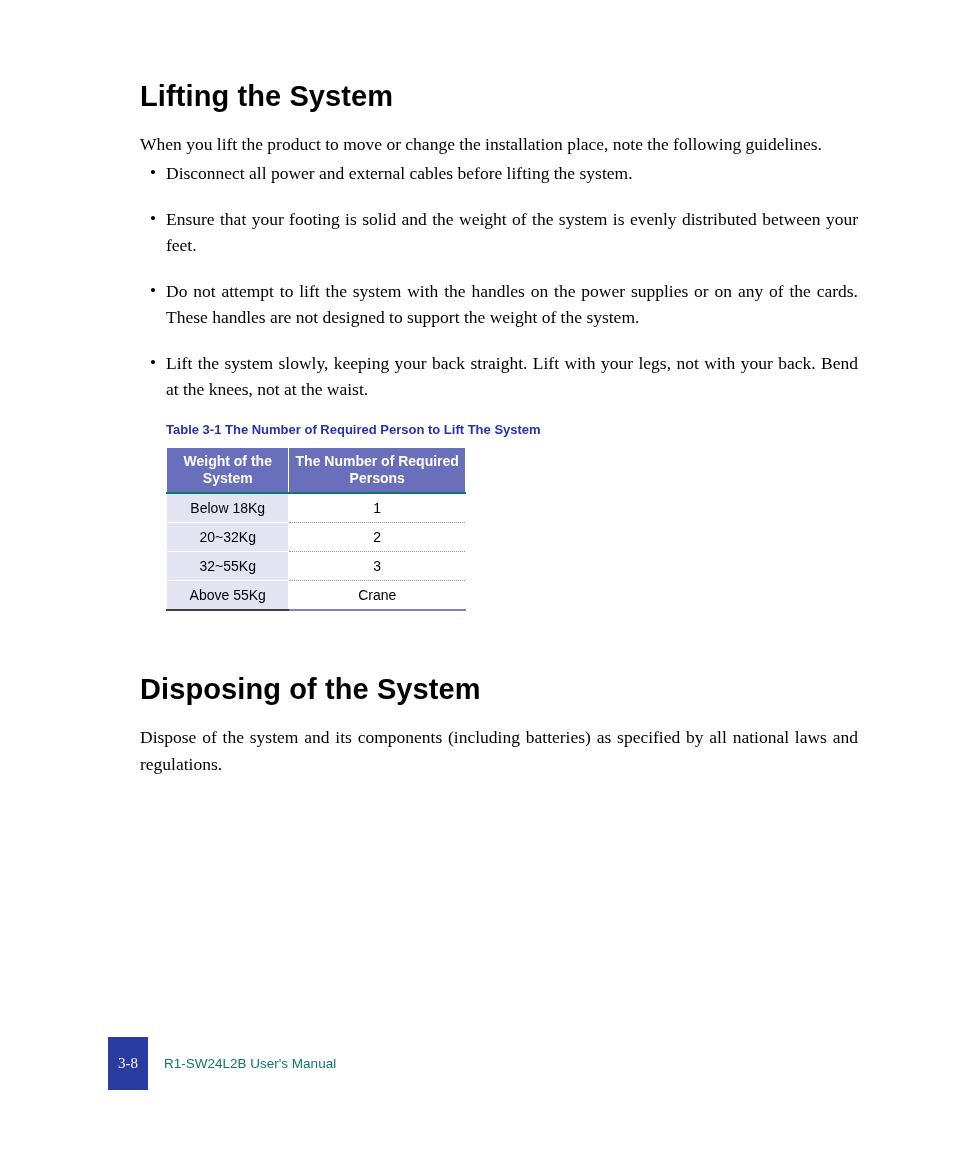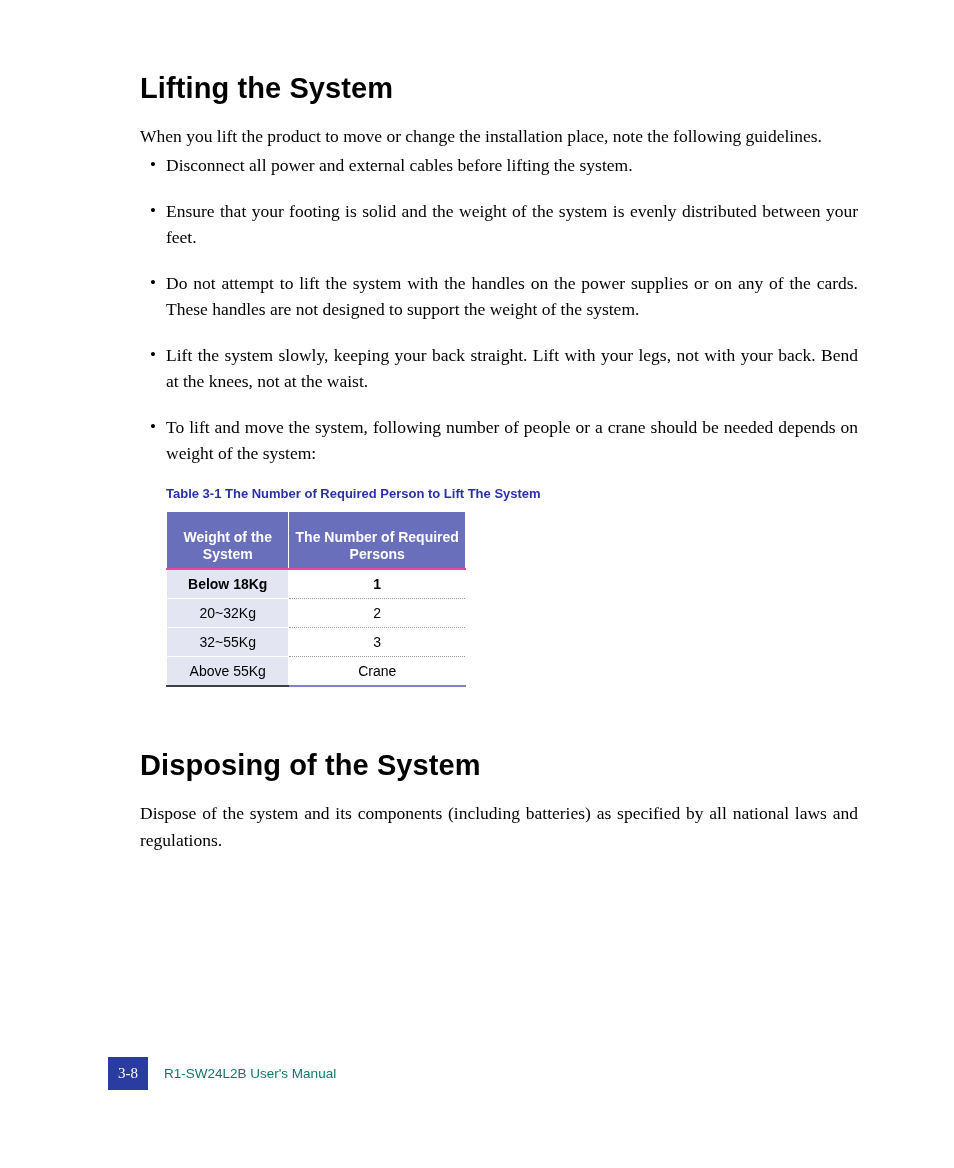--- a/index.html
+++ b/index.html
@@ -5,21 +5,21 @@
   * { box-sizing: border-box; margin: 0; padding: 0; }
   html, body { width: 954px; height: 1168px; background: #fff; }
   body {
     font-family: "Palatino Linotype", "Book Antiqua", Palatino, Georgia, serif;
     color: #000;
     position: relative;
   }
   .page {
     position: absolute;
     left: 140px;
-    top: 72px;
+    top: 80px;
     width: 718px;
   }
   h2.section {
     font-family: "Arial Narrow", "Helvetica Neue", Arial, sans-serif;
     font-stretch: condensed;
     font-weight: 800;
     font-size: 29px;
     letter-spacing: 0.1px;
     margin-bottom: 18px;
   }
@@ -59,58 +59,58 @@
   table.req {
     border-collapse: collapse;
     width: 300px;
     font-family: Arial, Helvetica, sans-serif;
     font-size: 14px;
   }
   table.req th {
     background: #6a6fbb;
     color: #fff;
     font-weight: 700;
-    padding: 17px 6px 5px 6px;
+    padding: 5px 6px 5px 6px;
     border: 1px solid #fff;
     text-align: center;
     line-height: 17px;
   }
   table.req td {
     text-align: center;
     padding: 6px 4px;
     border-left: 1px solid #fff;
     border-right: 1px solid #fff;
   }
   table.req td.wcol {
     background: #e3e5f3;
     border-bottom: 1px solid #fff;
   }
   table.req td.ncol {
     background: #fff;
     border-bottom: 1px dotted #9a9a9a;
   }
-  table.req tr.toprow td { border-top: 2px solid #ec4899; font-weight: bold; }
+  table.req tr.toprow td { border-top: 2px solid #0f766e; }
   table.req tr.lastrow td.wcol { border-bottom: 2px solid #404040; text-align: center; }
   table.req tr.lastrow td.ncol { border-bottom: 2px solid #7e83c4; }
   .section-gap { height: 62px; }
 
   .footer {
     position: absolute;
     left: 108px;
     bottom: 78px;
     display: flex;
     align-items: center;
     gap: 16px;
   }
   .footer .pagebox {
     background: #2b3ca0;
     color: #fff;
     font-family: "Palatino Linotype", Georgia, serif;
     font-size: 15px;
-    padding: 8px 10px;
+    padding: 18px 10px;
   }
   .footer .manual {
     font-family: "Arial Narrow", Arial, sans-serif;
     font-stretch: condensed;
     font-size: 13.5px;
     color: #0f766e;
   }
 </style>
 </head>
 <body>
@@ -119,21 +119,20 @@
 
   <h2 class="section">Lifting the System</h2>
 
   <p class="body">When you lift the product to move or change the installation place, note the following guidelines.</p>
 
   <ul class="bullets">
     <li>Disconnect all power and external cables before lifting the system.</li>
     <li>Ensure that your footing is solid and the weight of the system is evenly distributed between your feet.</li>
     <li>Do not attempt to lift the system with the handles on the power supplies or on any of the cards. These handles are not designed to support the weight of the system.</li>
     <li>Lift the system slowly, keeping your back straight. Lift with your legs, not with your back. Bend at the knees, not at the waist.</li>
-    <li>To lift and move the system, following number of people or a crane should be needed depends on weight of the system:</li>
   </ul>
 
   <div class="table-block">
     <div class="table-caption">Table 3-1    The Number of Required Person to Lift The System</div>
     <table class="req">
       <thead>
         <tr>
           <th>Weight of the System</th>
           <th>The Number of Required Persons</th>
         </tr>

